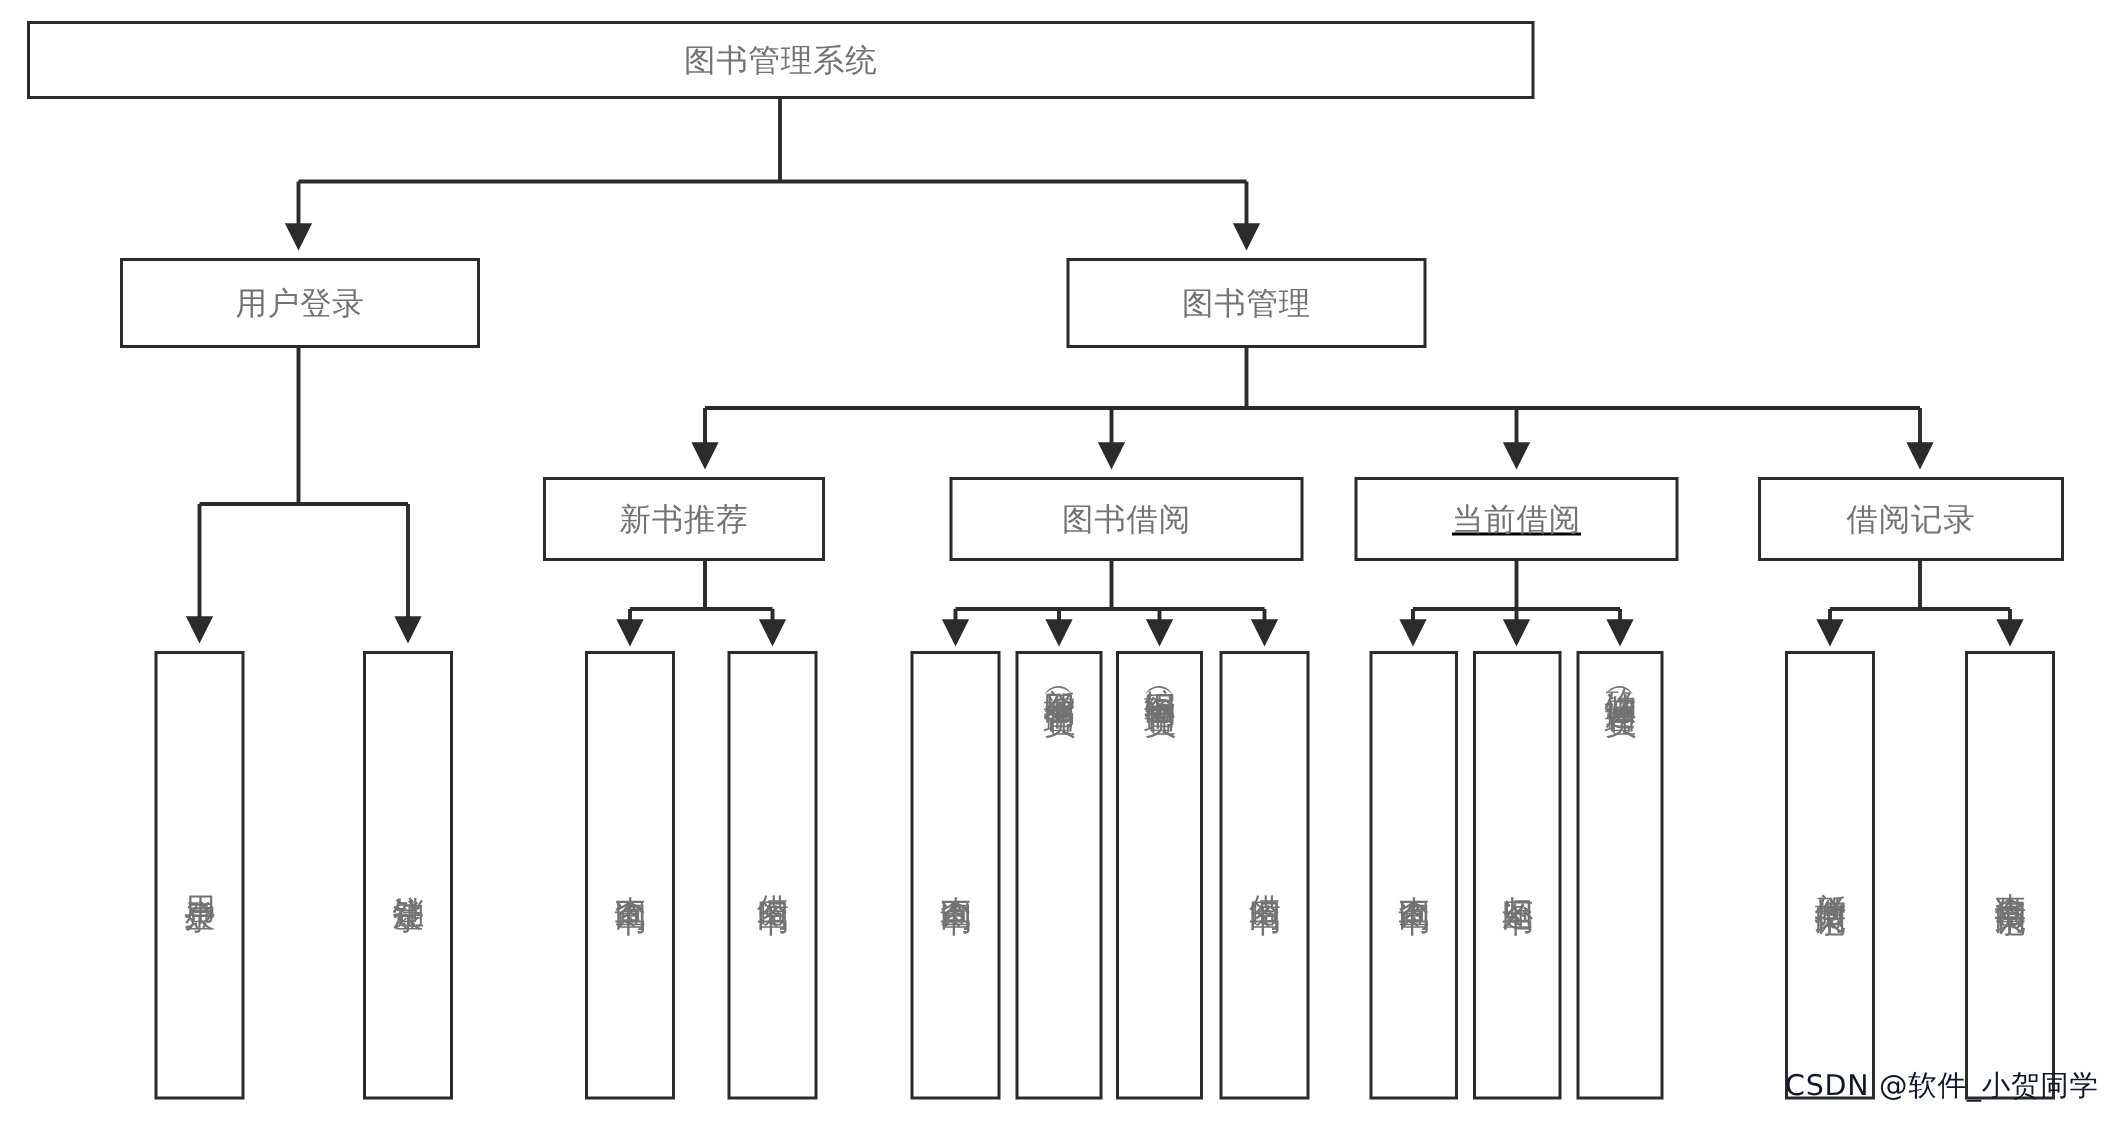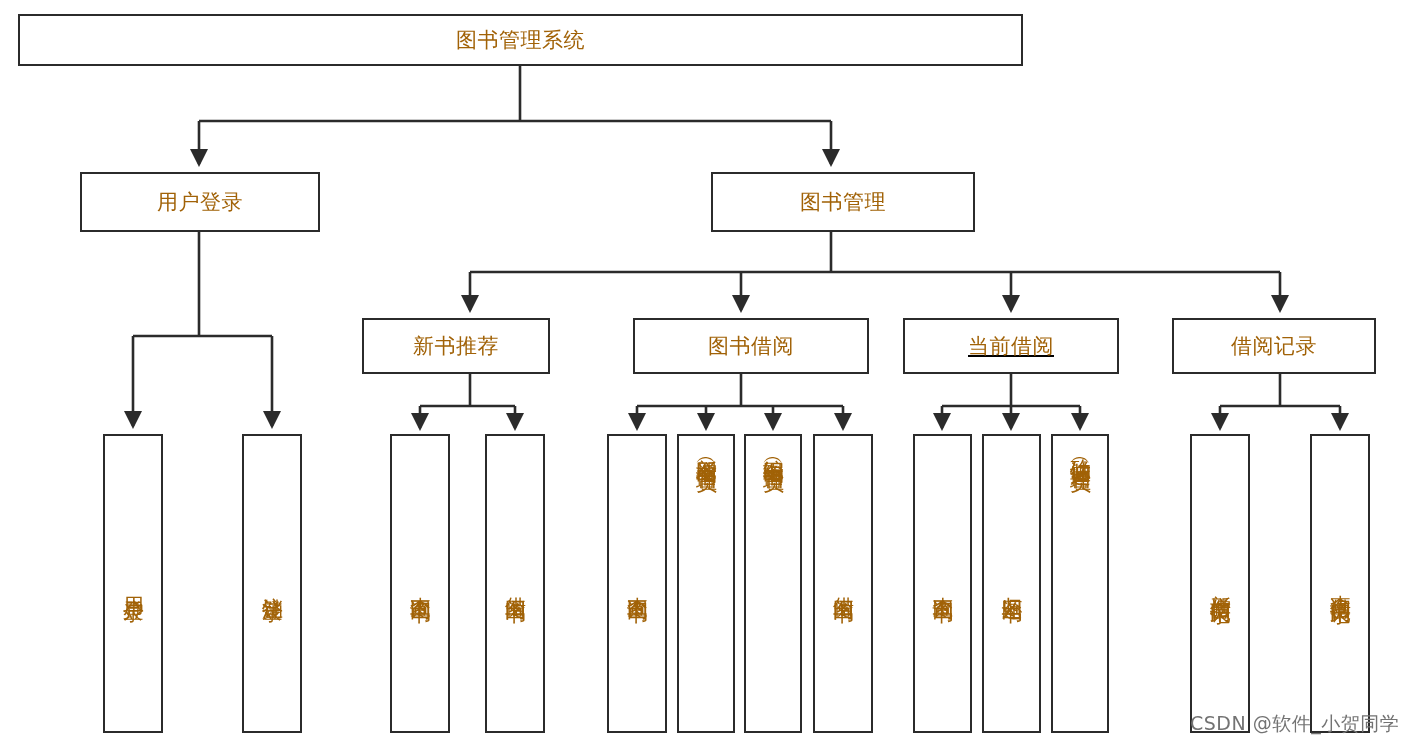--- a/index.html
+++ b/index.html
@@ -28,21 +28,21 @@
   .node {
     position: absolute;
     box-sizing: border-box;
     background: #ffffff;
     border: 2px solid #2b2b2b;
     display: flex;
     align-items: center;
     justify-content: center;
   }
   .node .label {
-    color: #a16207;
+    color: #737373;
     font-size: 21px;
     line-height: 1.05;
     letter-spacing: 0.5px;
     white-space: nowrap;
   }
   
   .node.vert {
     align-items: flex-start;
     justify-content: center;
   }
@@ -126,21 +126,21 @@
     </g>
   </svg>
 
   <div class="node" style="left: 18px; top: 14px; width: 1005px; height: 52px;">
     <span class="label">图书管理系统</span>
   </div>
 
   <div class="node" style="left: 80px; top: 172px; width: 240px; height: 60px;">
     <span class="label">用户登录</span>
   </div>
-  <div class="node" style="left: 711px; top: 172px; width: 264px; height: 60px;">
+  <div class="node" style="left: 711px; top: 172px; width: 240px; height: 60px;">
     <span class="label">图书管理</span>
   </div>
 
   <div class="node" style="left: 362px; top: 318px; width: 188px; height: 56px;">
     <span class="label">新书推荐</span>
   </div>
   <div class="node" style="left: 633px; top: 318px; width: 236px; height: 56px;">
     <span class="label">图书借阅</span>
   </div>
   <div class="node" style="left: 903px; top: 318px; width: 216px; height: 56px; text-decoration: underline;">
@@ -183,14 +183,14 @@
   <div class="node vert" style="left: 1051px; top: 434px; width: 58px; height: 299px;">
     <span class="label">确认归还（管理员）</span>
   </div>
   <div class="node vert mid" style="left: 1190px; top: 434px; width: 60px; height: 299px;">
     <span class="label">新增借阅记录</span>
   </div>
   <div class="node vert mid" style="left: 1310px; top: 434px; width: 60px; height: 299px;">
     <span class="label">查询借阅记录</span>
   </div>
 
-  <div class="watermark" style="color: #737373;">CSDN @软件_小贺同学</div>
+  <div class="watermark" style="color: #0f172a;">CSDN @软件_小贺同学</div>
 </div>
 
 </body></html>

